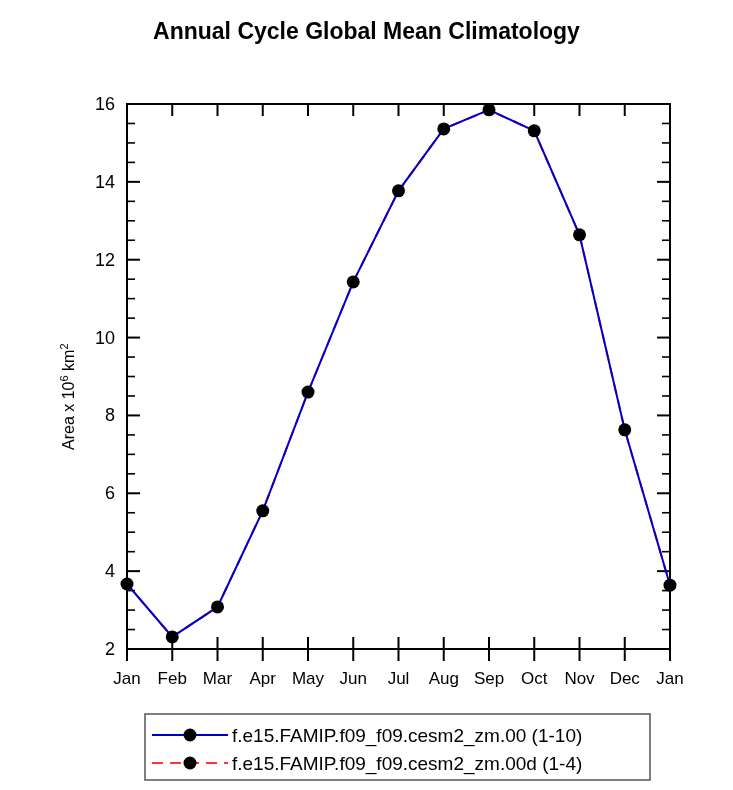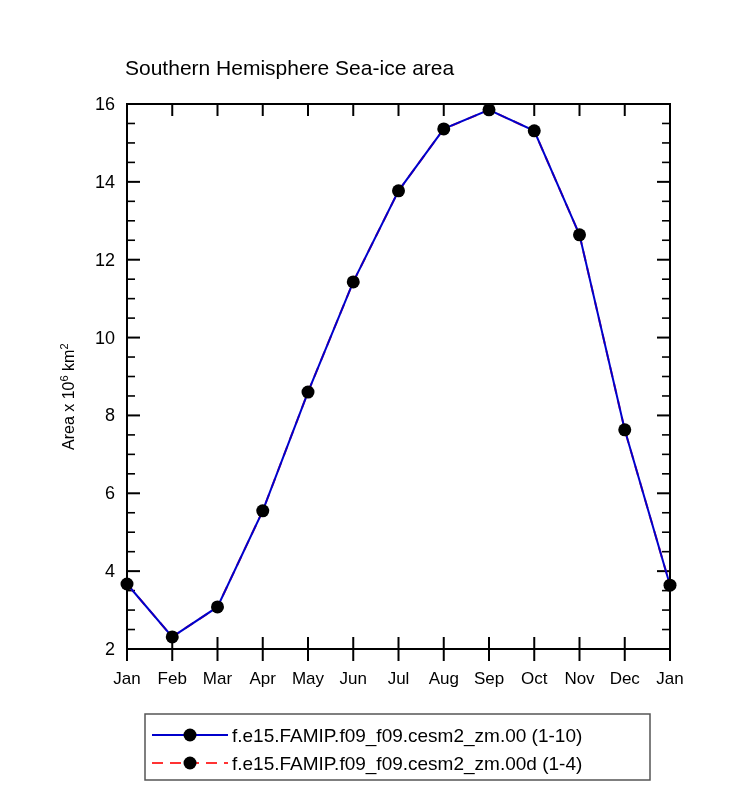--- a/index.html
+++ b/index.html
@@ -77,22 +77,22 @@
     font-family: "Liberation Sans", sans-serif;
     fill: #000000;
     white-space: pre;
   }
 </style>
 </head>
 <body>
 
 <div id="chart-root">
 
-
-  <div class="title-sub">Southern Hemisphere Sea-ice area</div>
+  <div class="title-main">Annual Cycle Global Mean Climatology</div>
+
 
   <div class="ylabel"><span>Area x 10</span><sup>6</sup><span> km</span><sup>2</sup></div>
 
   <svg class="plot" viewBox="0 0 733 790">
 
     <g>
       <rect x="127" y="104" width="543" height="545" fill="none" stroke="#000000" stroke-width="2"></rect>
     </g>
 
     <g id="y-ticks">

